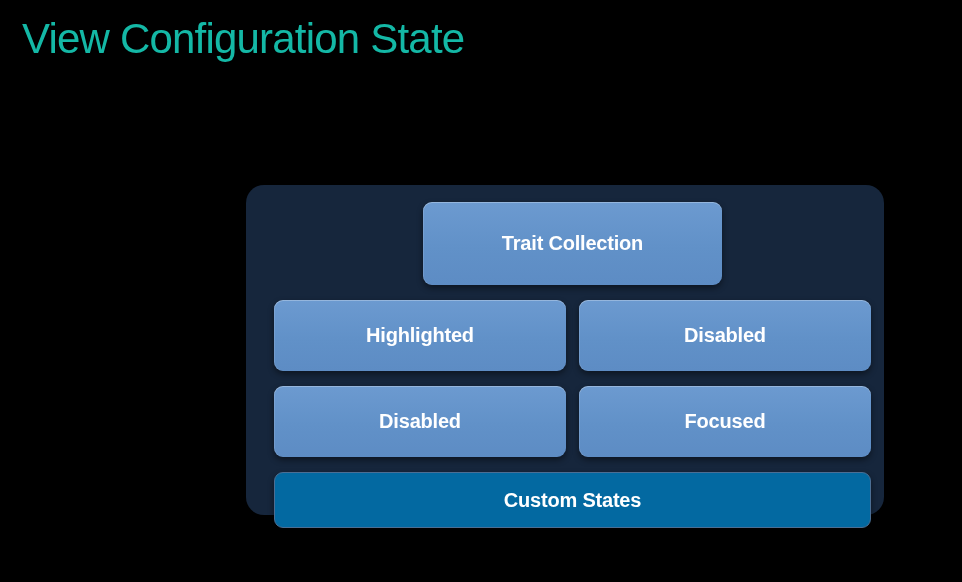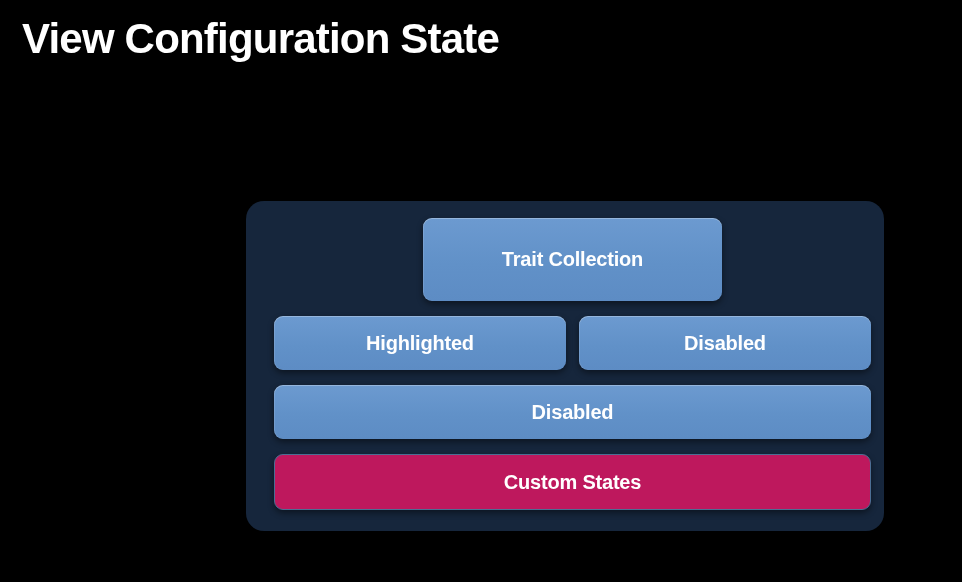--- a/index.html
+++ b/index.html
@@ -17,31 +17,31 @@
     width: 962px;
     height: 582px;
     background: #000000;
   }
 
   .slide-title {
     position: absolute;
     left: 22px;
     top: 16px;
     font-size: 42px;
-    font-weight: 700;
+    font-weight: 400;
     letter-spacing: -0.8px;
-    color: #ffffff;
+    color: #14b8a6;
     line-height: 1.1;
     white-space: nowrap;
   }
 
   .panel {
     position: absolute;
     left: 246px;
-    top: 201px;
+    top: 185px;
     width: 638px;
     height: 330px;
     background: #16263C;
     border-radius: 18px;
     padding: 17px 13px 19px 28px;
     box-shadow: 0 8px 24px rgba(0,0,0,0.6);
   }
 
   .row { display: flex; }
   .row-trait { justify-content: center; margin-bottom: 15px; }
@@ -67,27 +67,27 @@
       0 3px 6px rgba(0,0,0,0.45);
   }
 
   .node-trait {
     width: 299px;
     height: 83px;
   }
 
   .node-half {
     flex: 1 1 0;
-    height: 54px;
+    height: 71px;
   }
 
   .node-dark {
     width: 100%;
     height: 56px;
-    background: #be185d;
+    background: #0369a1;
     border: 1.5px solid #4C6E93;
     box-shadow: 0 3px 6px rgba(0,0,0,0.45);
   }
 </style>
 </head>
 <body>
 
 <div class="slide">
 
   <h1 class="slide-title">View Configuration State</h1>
@@ -98,20 +98,21 @@
       <div class="node node-light node-trait">Trait Collection</div>
     </div>
 
     <div class="row row-pair">
       <div class="node node-light node-half">Highlighted</div>
       <div class="node node-light node-half">Disabled</div>
     </div>
 
     <div class="row row-pair last">
       <div class="node node-light node-half">Disabled</div>
+      <div class="node node-light node-half">Focused</div>
     </div>
 
     <div class="row">
       <div class="node node-dark">Custom States</div>
     </div>
 
   </div>
 </div>
 
 </body></html>

